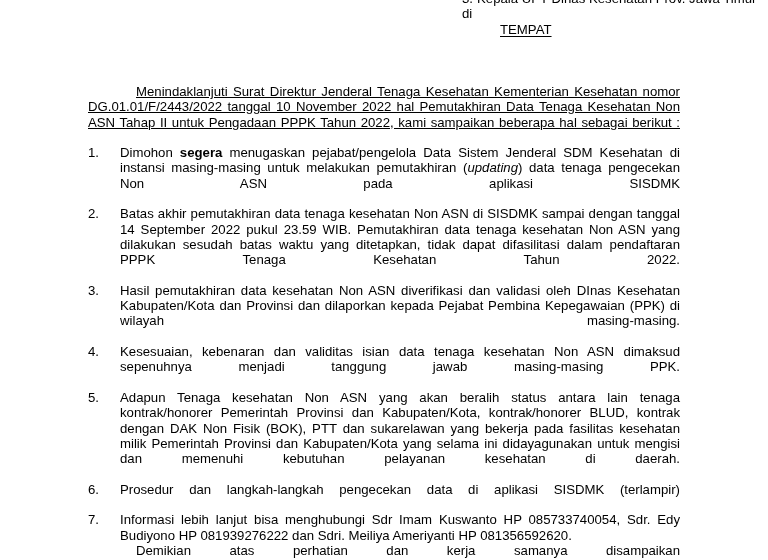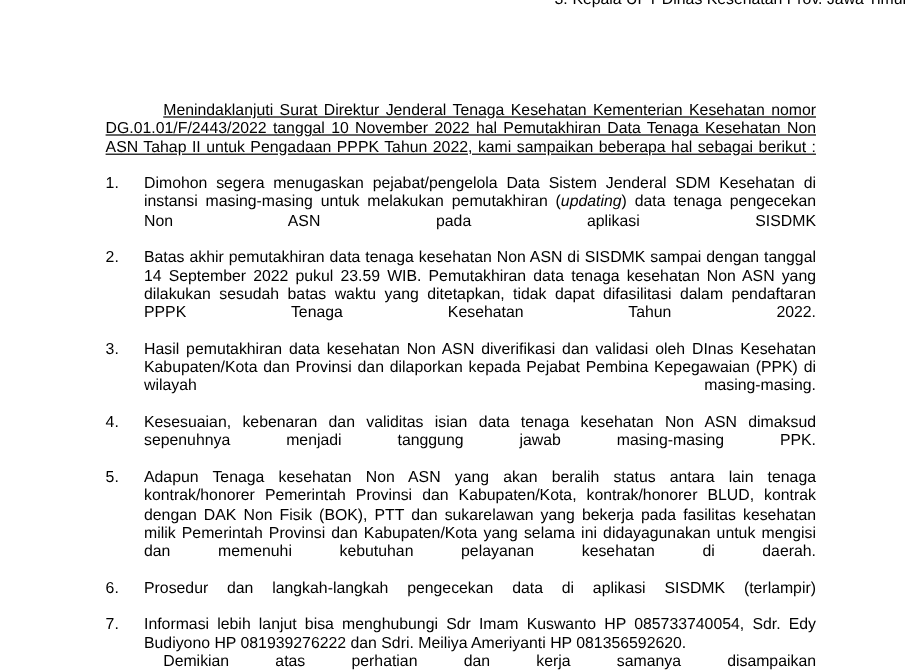--- a/index.html
+++ b/index.html
@@ -94,21 +94,21 @@
   ol.numlist > li .li-text::after {
     content: "";
     display: inline-block;
     width: 100%;
   }
   ol.numlist > li.last-loose .li-text::after {
     content: none;
     display: none;
   }
 
-  b, strong { font-weight: normal; }
+  b, strong { font-weight: bold; }
   i, em { }
 
   .closing {
     text-align: justify;
     text-indent: 48px;
     margin: 0;
   }
   .closing::after {
     content: "";
     display: inline-block;
@@ -118,20 +118,22 @@
 </head>
 <body>
 
 <div class="page">
 
   <div class="addressee">
     <div class="addressee-row">
       <span class="addressee-num">3.</span>
       <span class="addressee-name">Kepala UPT Dinas Kesehatan Prov. Jawa Timur</span>
     </div>
+    <div class="addressee-di">di</div>
+    <div class="addressee-tempat">TEMPAT</div>
   </div>
 
   <div class="body-block">
 
     <p class="para">Menindaklanjuti Surat Direktur Jenderal Tenaga Kesehatan Kementerian Kesehatan nomor DG.01.01/F/2443/2022 tanggal 10 November 2022 hal Pemutakhiran Data Tenaga Kesehatan Non ASN Tahap II untuk Pengadaan PPPK Tahun 2022, kami sampaikan beberapa hal sebagai berikut :</p>
 
     <ol class="numlist" id="numbered-list">
         <li><span class="marker">1.</span><span class="li-text"><span>Dimohon </span><b>segera</b><span> menugaskan pejabat/pengelola Data Sistem Jenderal SDM Kesehatan di instansi masing-masing untuk melakukan pemutakhiran (</span><i>updating</i><span>) data tenaga pengecekan Non ASN pada aplikasi SISDMK</span></span></li>
         <li><span class="marker">2.</span><span class="li-text"><span>Batas akhir pemutakhiran data tenaga kesehatan Non ASN di SISDMK sampai dengan tanggal 14 September 2022 pukul 23.59 WIB. Pemutakhiran data tenaga kesehatan Non ASN yang dilakukan sesudah batas waktu yang ditetapkan, tidak dapat difasilitasi dalam pendaftaran PPPK Tenaga Kesehatan Tahun 2022.</span></span></li>
         <li><span class="marker">3.</span><span class="li-text"><span>Hasil pemutakhiran data kesehatan Non ASN diverifikasi dan validasi oleh DInas Kesehatan Kabupaten/Kota dan Provinsi dan dilaporkan kepada Pejabat Pembina Kepegawaian (PPK) di wilayah masing-masing.</span></span></li>

